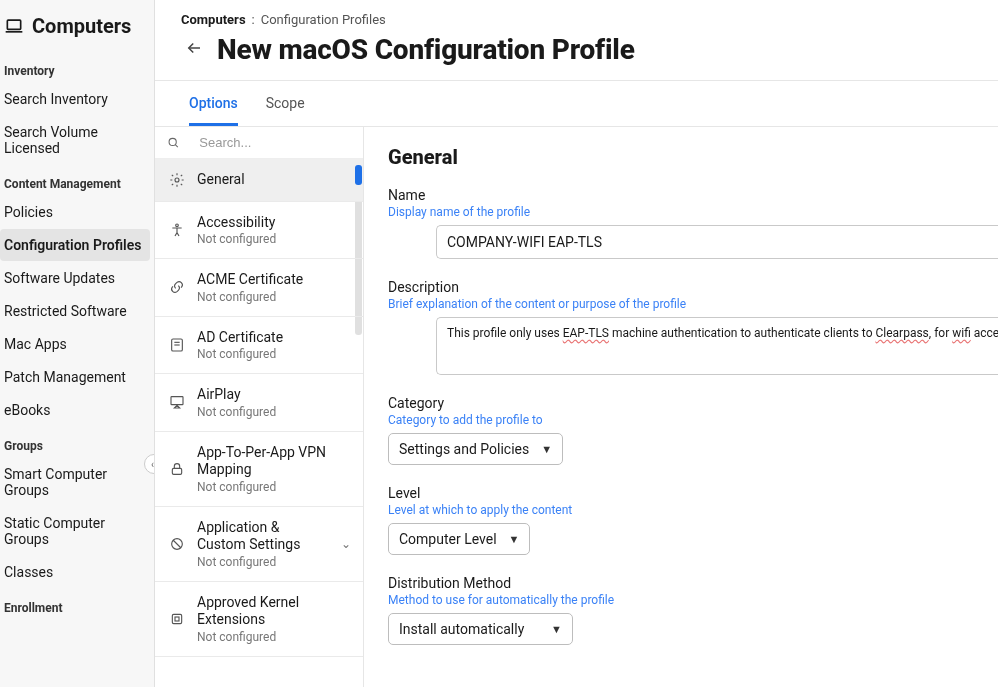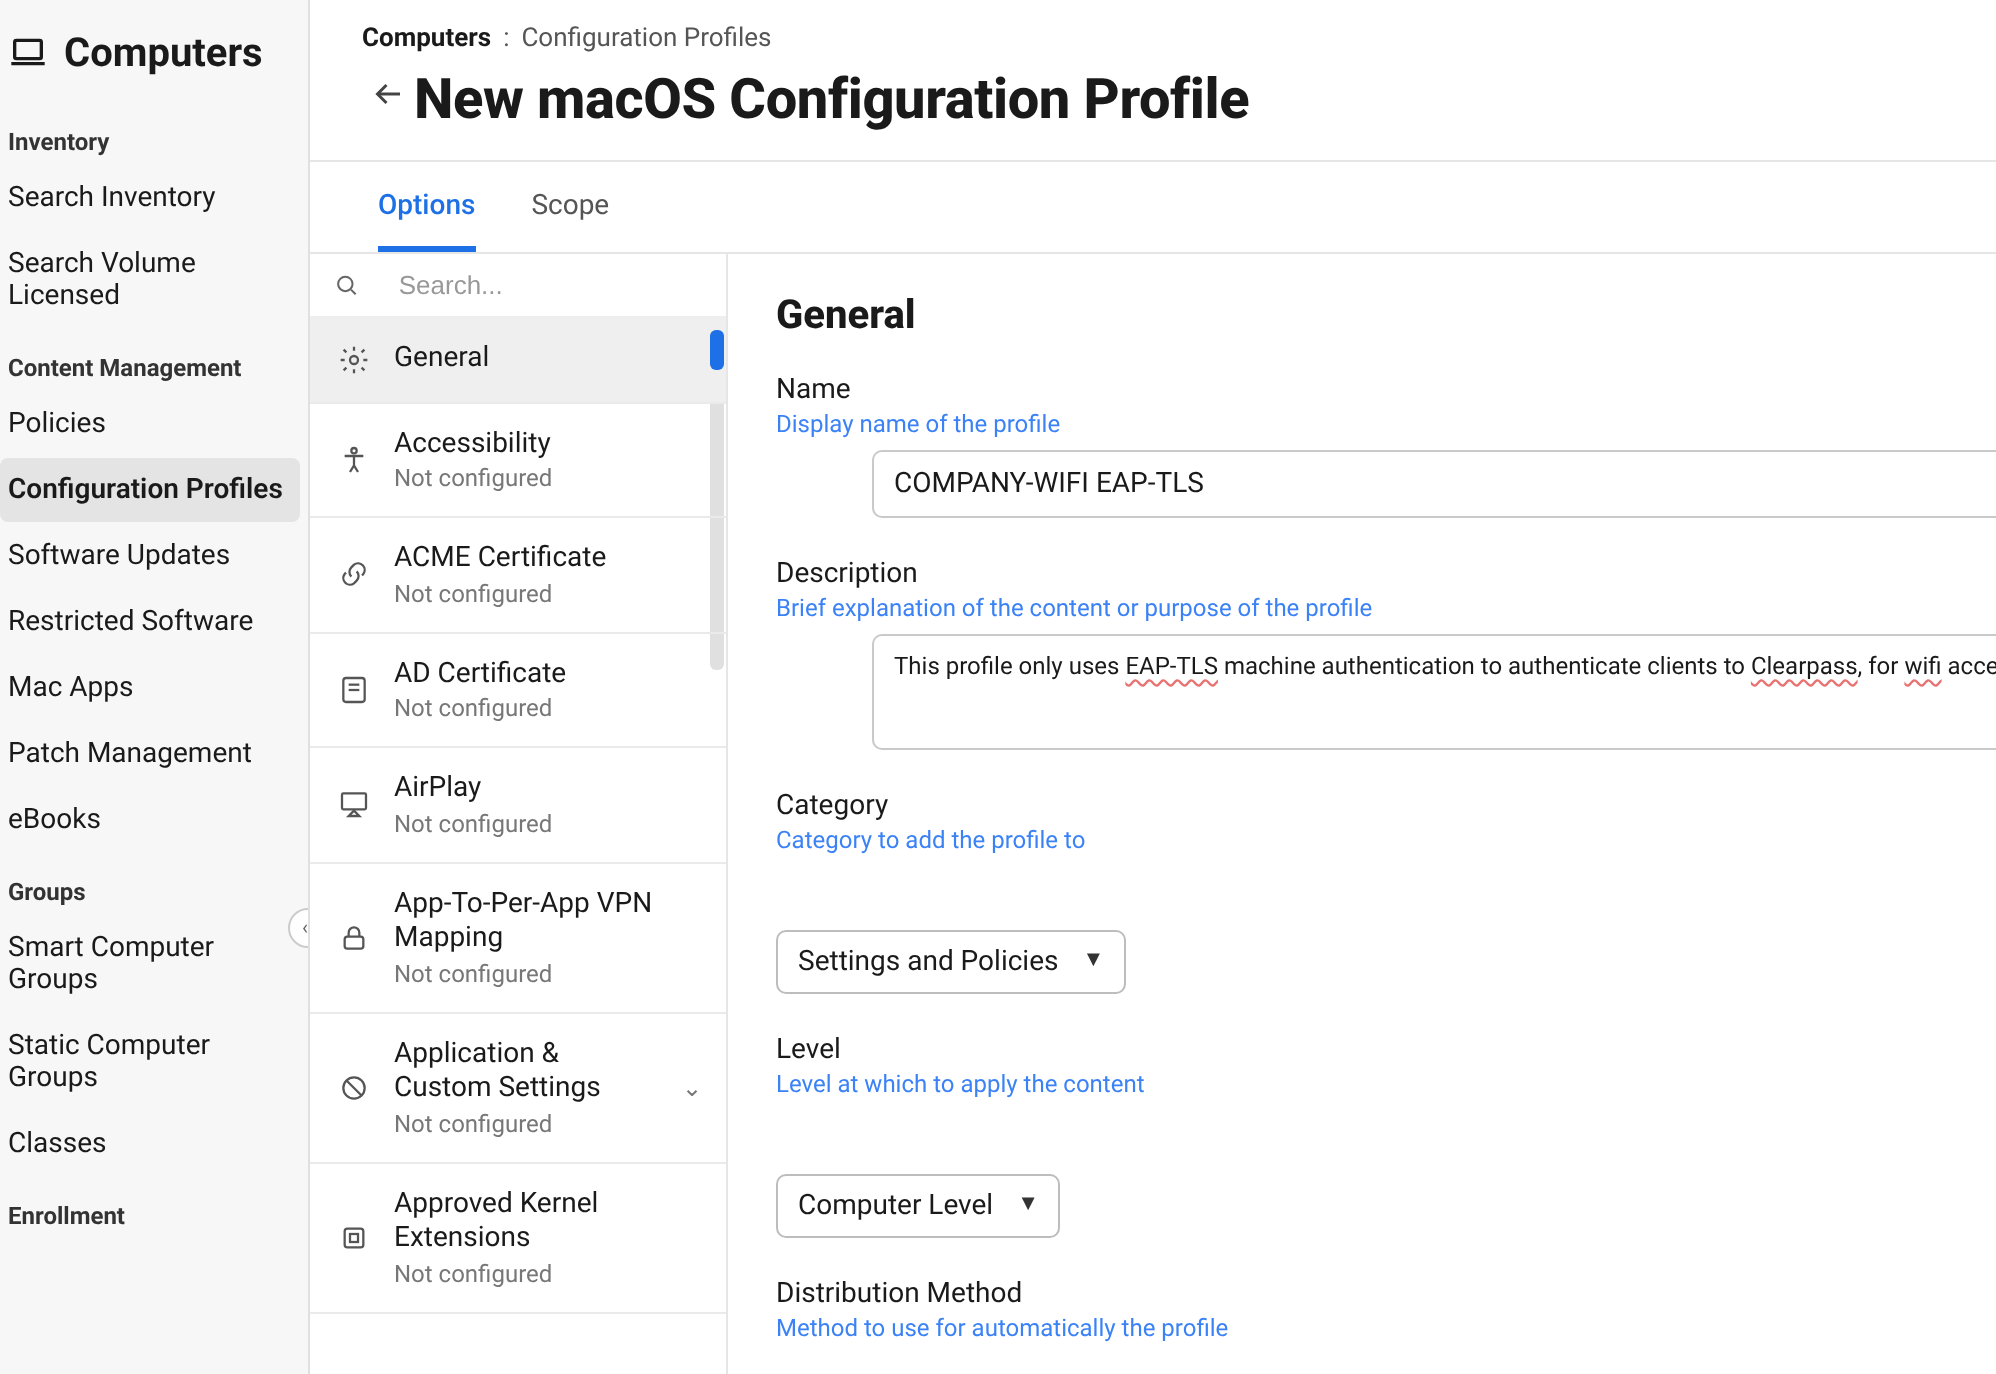--- a/index.html
+++ b/index.html
@@ -89,21 +89,21 @@
       display: flex;
       gap: 6px;
     }
     .crumbs .root {
       font-weight: 700;
       color: #1a1a1a;
     }
     .page-title-row {
       display: flex;
       align-items: center;
-      gap: 0;
+      gap: 10px;
       padding: 2px 26px 14px 26px;
       border-bottom: 1px solid #e6e6e6;
     }
     .back-btn {
       font-size: 18px;
       color: #444;
       cursor: pointer;
       padding: 4px;
     }
     .page-title {
@@ -233,29 +233,29 @@
       padding: 8px 10px;
       font-size: 14px;
       font-family: inherit;
       color:#1a1a1a;
       margin-left:48px;
     }
     .text-input { height:34px; border-right:none; border-top-right-radius:0; border-bottom-right-radius:0;}
     .textarea { height:58px; resize:none; border-right:none; border-top-right-radius:0; border-bottom-right-radius:0;}
     .select {
       display:inline-flex;
+      align-items:center;
       justify-content:space-between;
       border:1px solid #bdbdbd;
       border-radius:5px;
       padding: 7px 10px;
       font-size:14px;
       cursor:pointer;
       min-width:150px;
       gap:12px;
-      margin-top:32px;
     }
     .select .caret{font-size:11px; color:#333;}
     .squiggle {
       text-decoration: underline wavy rgba(220,40,40,0.65);
       text-decoration-skip-ink: none;
       text-underline-offset: 2px;
     }
     .desc-text {
       font-size:12px; line-height:1.3;
     }

